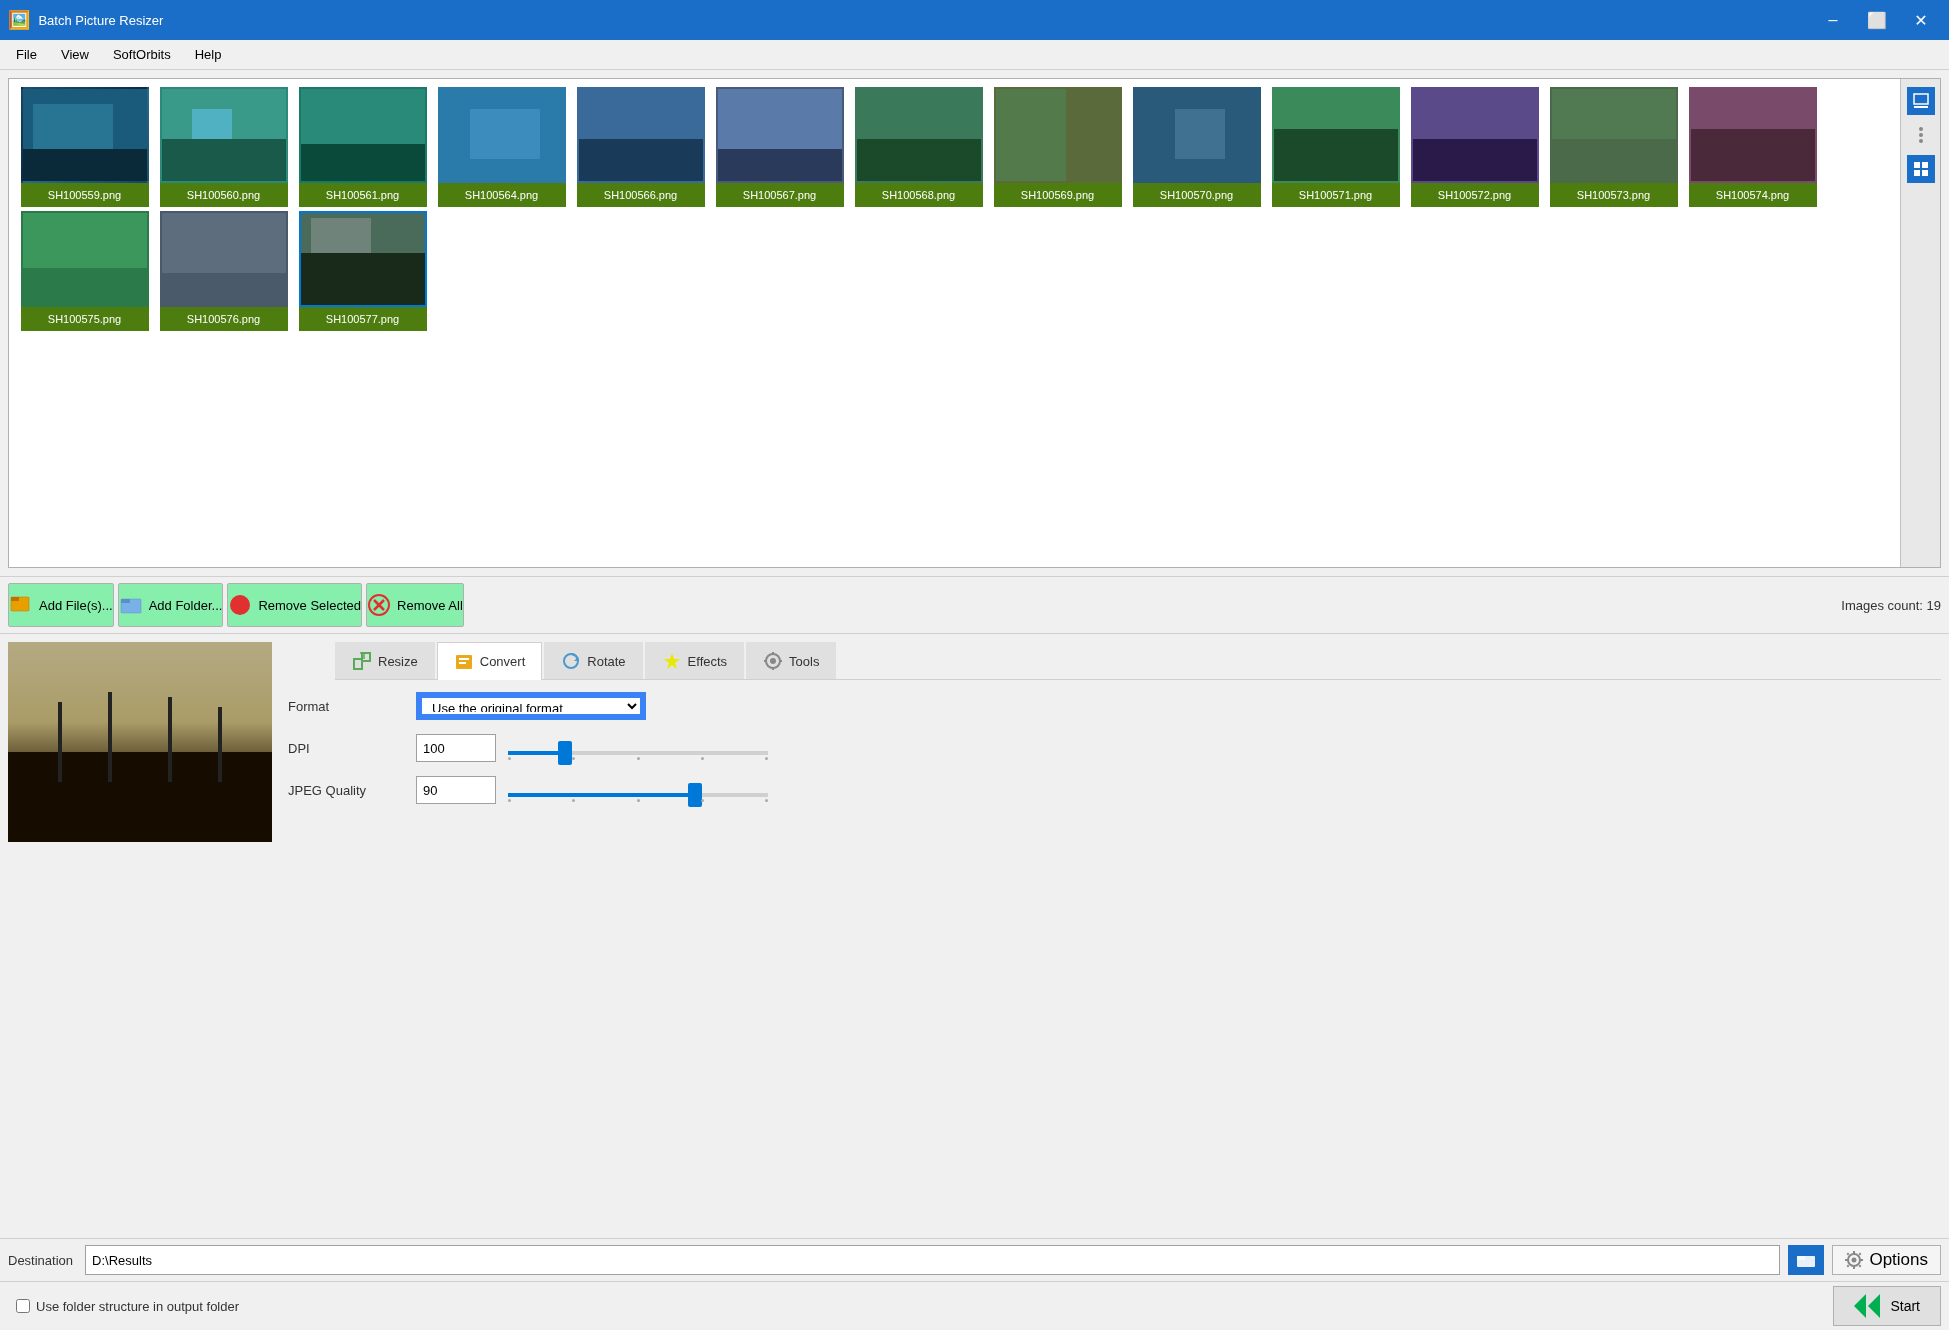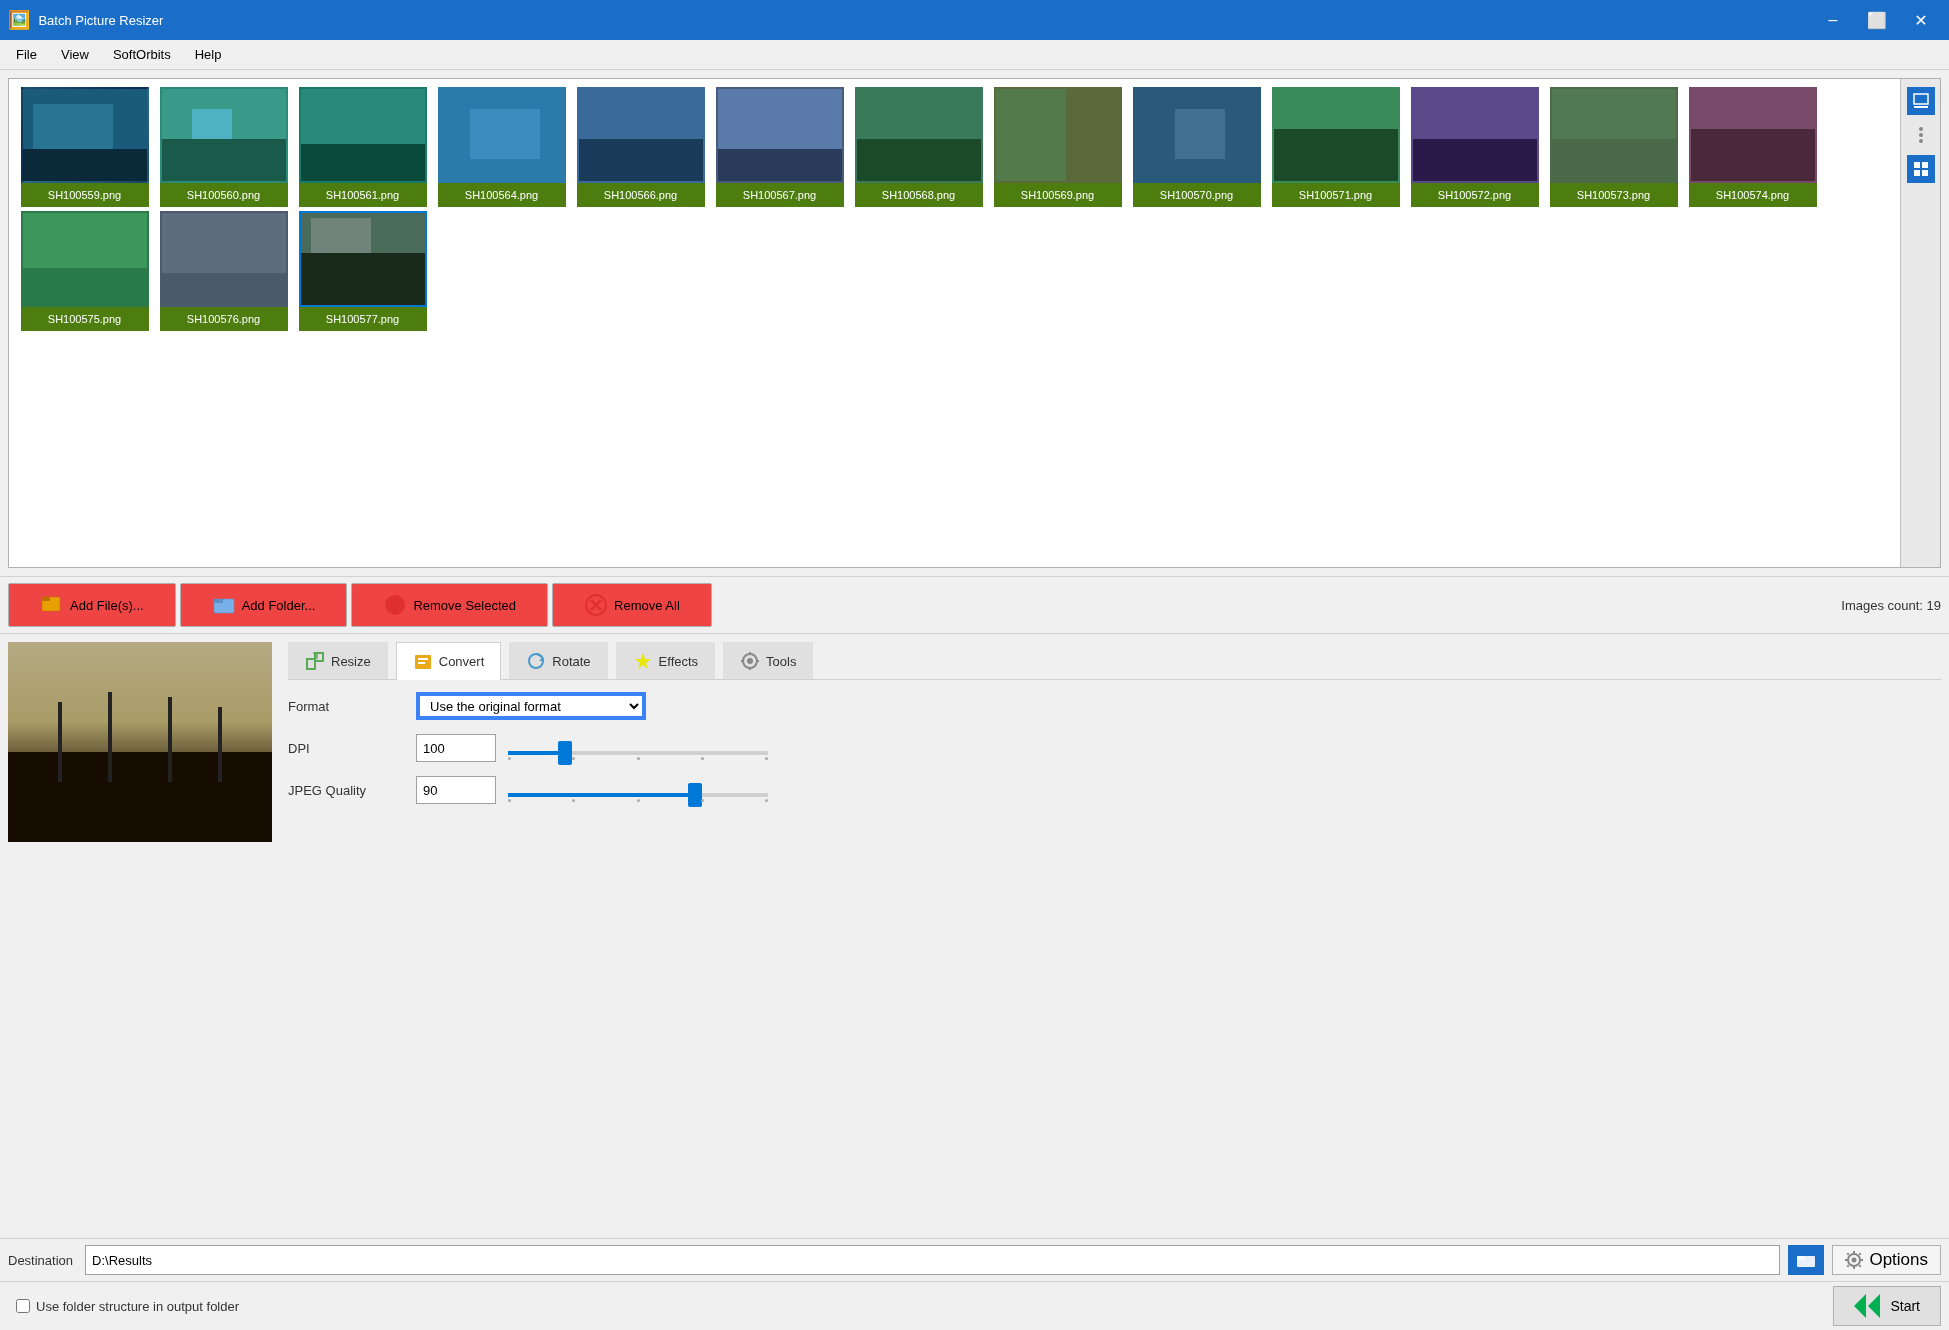--- a/index.html
+++ b/index.html
@@ -88,22 +88,22 @@
       align-items: center;
       padding: 6px 8px;
       gap: 4px;
       background: #f0f0f0;
       border-top: 1px solid #d0d0d0;
     }
     .tool-btn {
       display: flex;
       align-items: center;
       gap: 6px;
-      padding: 8px 31px;
-      background: #ef4444;
+      padding: 8px 0;
+      background: #86efac;
       border: 1px solid #b0b0b0;
       cursor: pointer;
       font-size: 13px;
       height: 44px;
       border-radius: 2px;
     }
 
     .images-count { margin-left: auto; font-size: 13px; color: #333; }
 
     
@@ -130,23 +130,24 @@
 
     
     .settings-panel {
       flex: 1;
       padding: 8px;
     }
 
     
     .tab-bar {
       display: flex;
-      gap: 8px;
+      gap: 2px;
       margin-bottom: 12px;
       border-bottom: 1px solid #d0d0d0;
+      margin-left: 47px;
     }
     .tab {
       display: flex;
       align-items: center;
       gap: 6px;
       padding: 8px 16px;
       cursor: pointer;
       font-size: 13px;
       border: 1px solid transparent;
       border-bottom: none;
@@ -169,21 +170,21 @@
     }
     .form-label {
       width: 120px;
       font-size: 13px;
       color: #333;
       flex-shrink: 0;
     }
     .form-select {
       width: 230px;
       height: 28px;
-      border: 4px solid #3b82f6;
+      border: 6px solid #3b82f6;
       background: white;
       padding: 2px 6px;
       font-size: 13px;
       cursor: pointer;
     }
     .form-input {
       width: 80px;
       height: 28px;
       border: 1px solid #a0a0a0;
       background: white;

